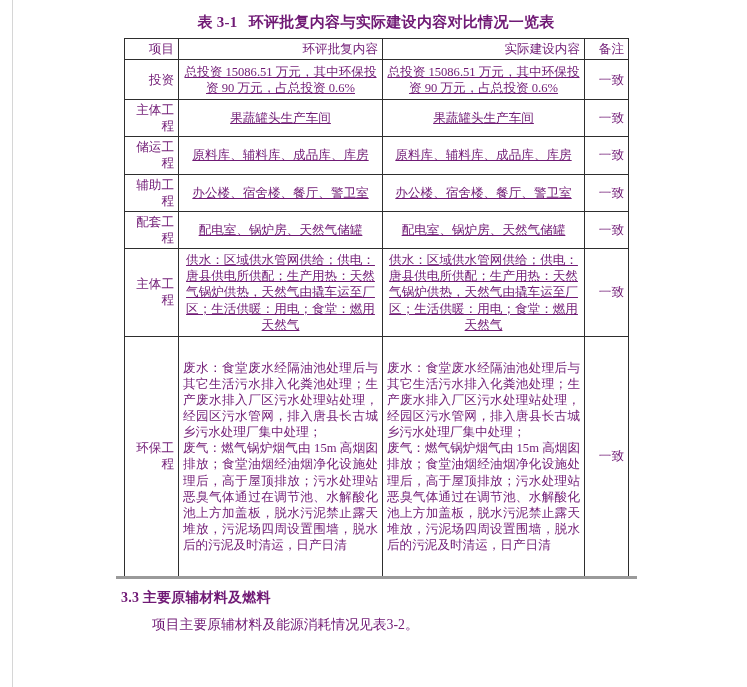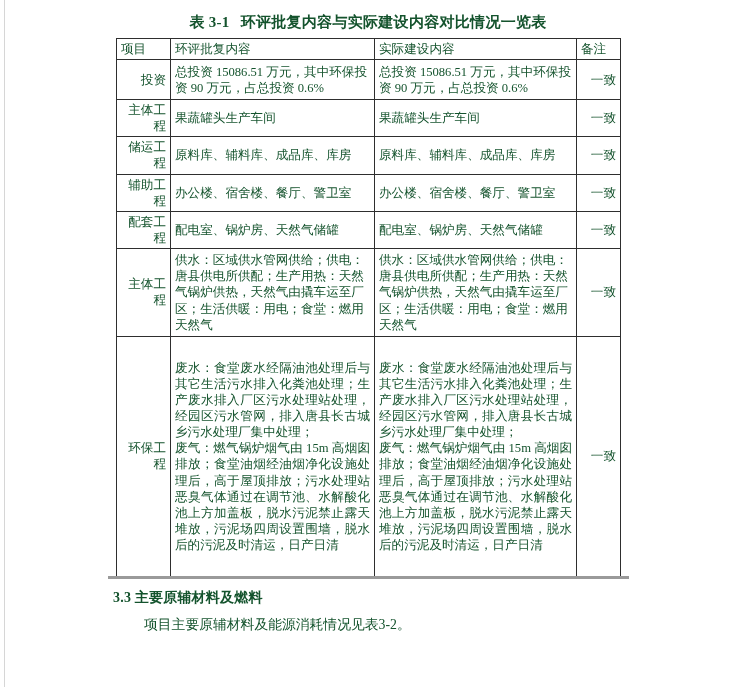--- a/index.html
+++ b/index.html
@@ -2,21 +2,22 @@
 <html><head>
 <meta charset="utf-8">
 <style>
   html,body { margin:0; padding:0; background:#ffffff; }
   .page {
     position:relative;
     width:645px; height:687px;
     background:#ffffff;
     overflow:hidden;
     font-family:"Liberation Serif","DejaVu Serif",serif;
-    color:#14532d;
+    color:#701a75;
+    margin-left:8px;
   }
   .edge { position:absolute; top:0; bottom:0; width:1px; background:#d6d6d6; }
   .edge-left  { left:4px; }
   .edge-right { left:743px; }
 
   .content { position:absolute; left:116px; top:13px; width:504px; }
 
   .doc-title {
     text-align:center;
     font-weight:bold;
@@ -49,23 +50,23 @@
   tr.rh-hd { height:21px; }
   tr.rh1 { height:40px; }
   tr.rh2 { height:49px; }
   tr.rh3 { height:33px; }
   tr.rh4 { height:35px; }
   tr.rh5 { height:36px;padding-left:11px; }
   tr.rh6 { height:30px; }
   tr.rh7 { height:88px; }
   tr.rh8 { height:240px; }
 
-  th { text-align:left; }
+  th { text-align:right; }
   td.item   { text-align:right; }
-  td.c      { text-align:left; }
+  td.c      { text-align:center;text-decoration:underline; }
   td.remark { text-align:right; }
   td.j      { text-align:justify; }
   .cell-pre { white-space:pre-line; }
 
   .table-bottom-rule {
     margin:-1px 0 0 -8px;
     width:521px; height:3px;
     background:#9a9a9a;
   }
 

